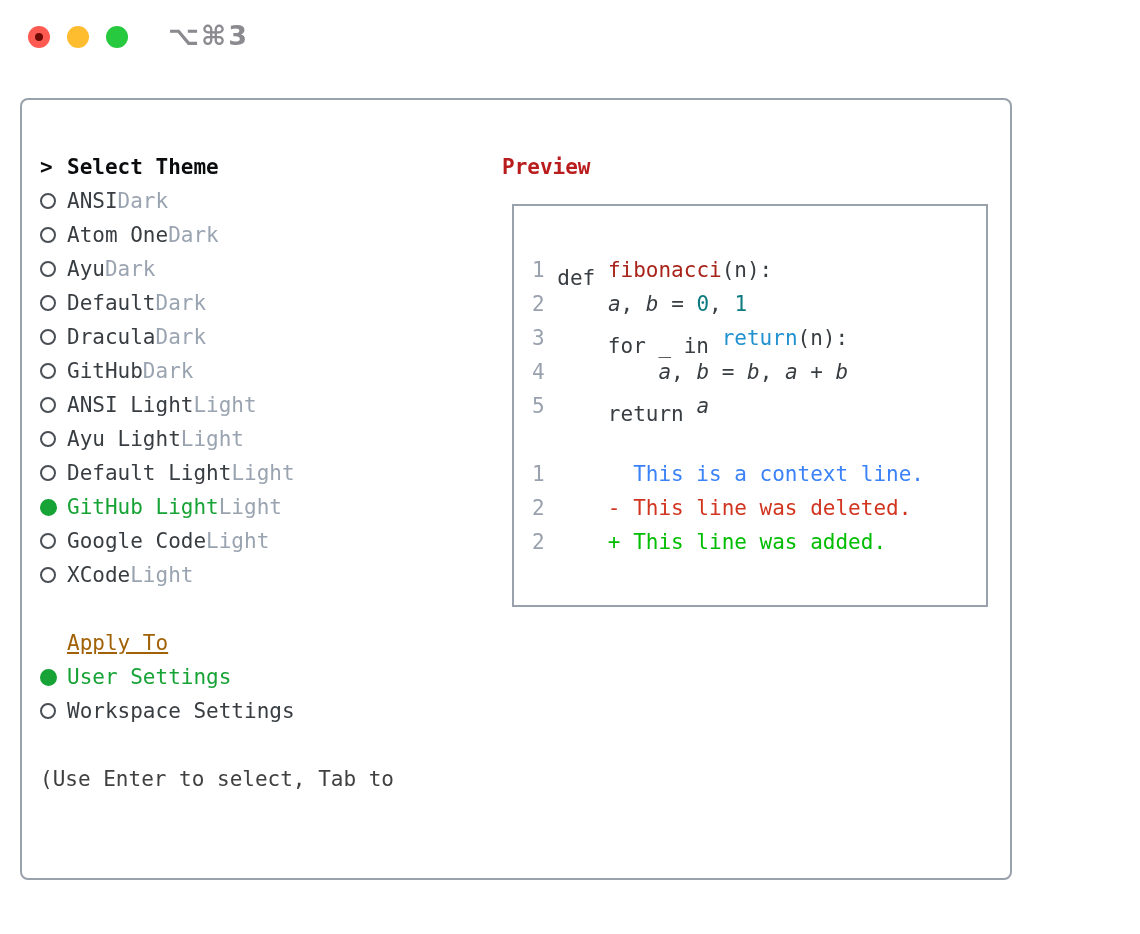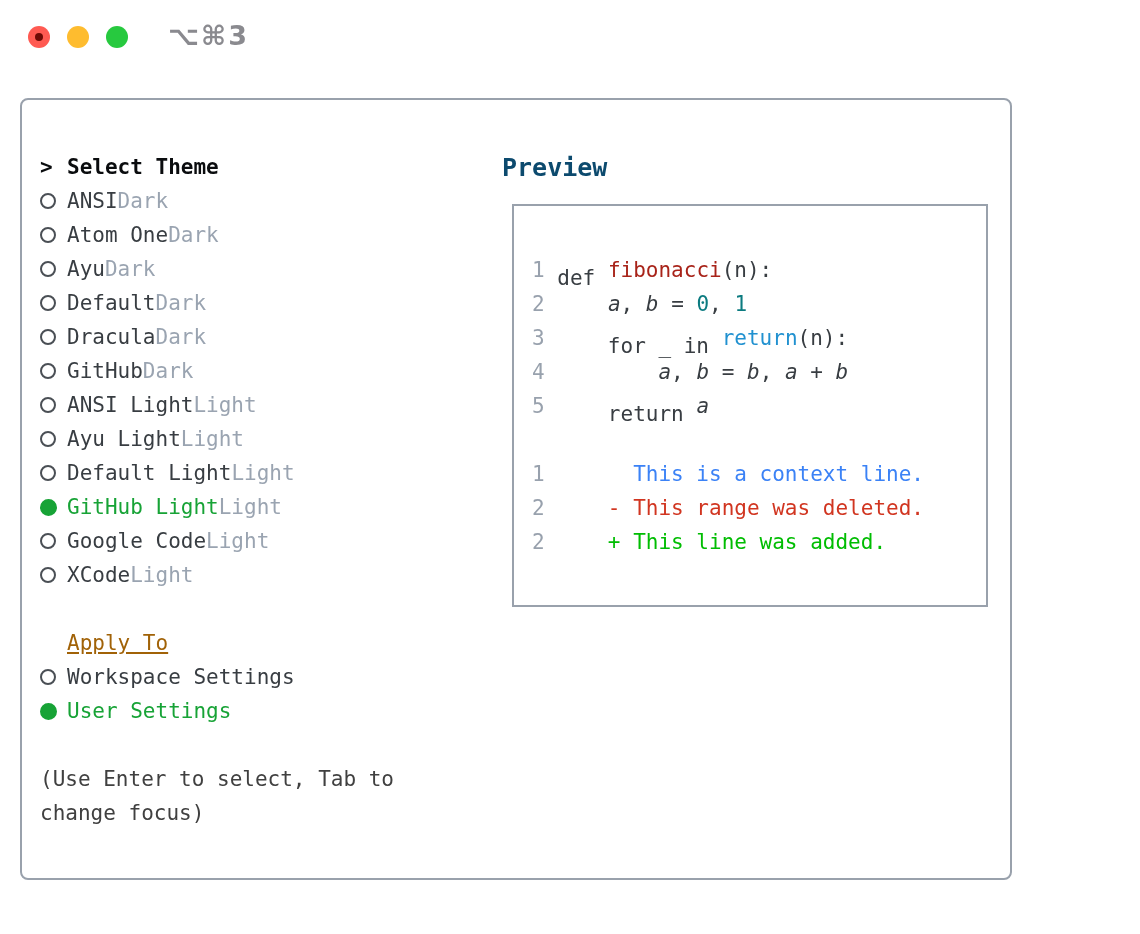--- a/index.html
+++ b/index.html
@@ -31,21 +31,21 @@
   .circle{width:12px;height:12px;border:2px solid #4a4f55;border-radius:50%;box-sizing:content-box;}
   .circle.sel{background:#17a336;border-color:#17a336;width:13px;height:13px;}
   .hdr{font-weight:bold;color:#0a0c0e;}
   .subhdr{color:#a16207;text-decoration:underline;}
   .tname{color:#383d42;text-align:center;}
   .tname.sel{color:#17a336;}
   .tvariant{color:#9aa4b1;}
   .hint{color:#404040;}
   
   .preview-label{position:absolute;left:480px;top:50px;height:34px;display:flex;align-items:center;
-    font-size:25px;font-weight:bold;color:#0c4a6e;}
+    font-size:21px;font-weight:bold;color:#b91c1c;}
   .preview-box{
     position:absolute;left:490px;top:104px;width:472px;height:399px;
     border:2px solid #99a1ac;background:#ffffff;
   }
   .code{padding:47px 0 0 18px;font-size:21px;}
   .crow{height:34px;display:flex;align-items:center;white-space:pre;}
   .ln{color:#98a1ad;}
   .seg-plain{color:#383d42;}
   .seg-kw{color:#383d42;margin-top:16px;}
   .seg-fn{color:#a82319;}
@@ -88,40 +88,39 @@
           <div class="trow"><span class="marker"><span class="circle"></span></span><span class="tname">Default Light</span> <span class="tvariant">Light</span></div>
           <div class="trow"><span class="marker"><span class="circle sel"></span></span><span class="tname sel">GitHub Light</span> <span class="tvariant">Light</span></div>
           <div class="trow"><span class="marker"><span class="circle"></span></span><span class="tname">Google Code</span> <span class="tvariant">Light</span></div>
           <div class="trow"><span class="marker"><span class="circle"></span></span><span class="tname">XCode</span> <span class="tvariant">Light</span></div>
         </div>
       <div class="trow"></div>
       <div class="trow">
         <span class="marker"></span><span class="subhdr">Apply To</span>
       </div>
       <div id="apply-items">
+          <div class="trow"><span class="marker"><span class="circle sel"></span></span><span class="tname sel">User Settings</span></div>
           <div class="trow"><span class="marker"><span class="circle"></span></span><span class="tname">Workspace Settings</span></div>
-          <div class="trow"><span class="marker"><span class="circle sel"></span></span><span class="tname sel">User Settings</span></div>
         </div>
       <div class="trow"></div>
       <div id="hint">
           <div class="trow hint">(Use Enter to select, Tab to</div>
-          <div class="trow hint">change focus)</div>
         </div>
     </div>
 
     <div class="preview-label">Preview</div>
 
     <div class="preview-box">
       <div class="code" id="code">
           <div class="crow"><span class="ln">1</span><span class="seg-kw"> def </span><span class="seg-fn">fibonacci</span><span class="seg-plain">(n):</span></div>
           <div class="crow"><span class="ln">2</span><span class="seg-plain">     </span><span class="seg-var">a</span><span class="seg-plain">, </span><span class="seg-var">b</span><span class="seg-plain"> = </span><span class="seg-num">0</span><span class="seg-plain">, </span><span class="seg-num">1</span></div>
           <div class="crow"><span class="ln">3</span><span class="seg-kw">     for _ in </span><span class="seg-call">return</span><span class="seg-plain">(n):</span></div>
           <div class="crow"><span class="ln">4</span><span class="seg-plain">         </span><span class="seg-var">a</span><span class="seg-plain">, </span><span class="seg-var">b</span><span class="seg-plain"> = </span><span class="seg-var">b</span><span class="seg-plain">, </span><span class="seg-var">a</span><span class="seg-plain"> + </span><span class="seg-var">b</span></div>
           <div class="crow"><span class="ln">5</span><span class="seg-kw">     return </span><span class="seg-var">a</span></div>
           <div class="crow"><span class="ln"></span></div>
           <div class="crow"><span class="ln">1</span><span class="seg-ctx">       This is a context line.</span></div>
-          <div class="crow"><span class="ln">2</span><span class="seg-del">     - This range was deleted.</span></div>
+          <div class="crow"><span class="ln">2</span><span class="seg-del">     - This line was deleted.</span></div>
           <div class="crow"><span class="ln">2</span><span class="seg-add">     + This line was added.</span></div>
         </div>
     </div>
 
   </div>
 </div>
 
 </body></html>

